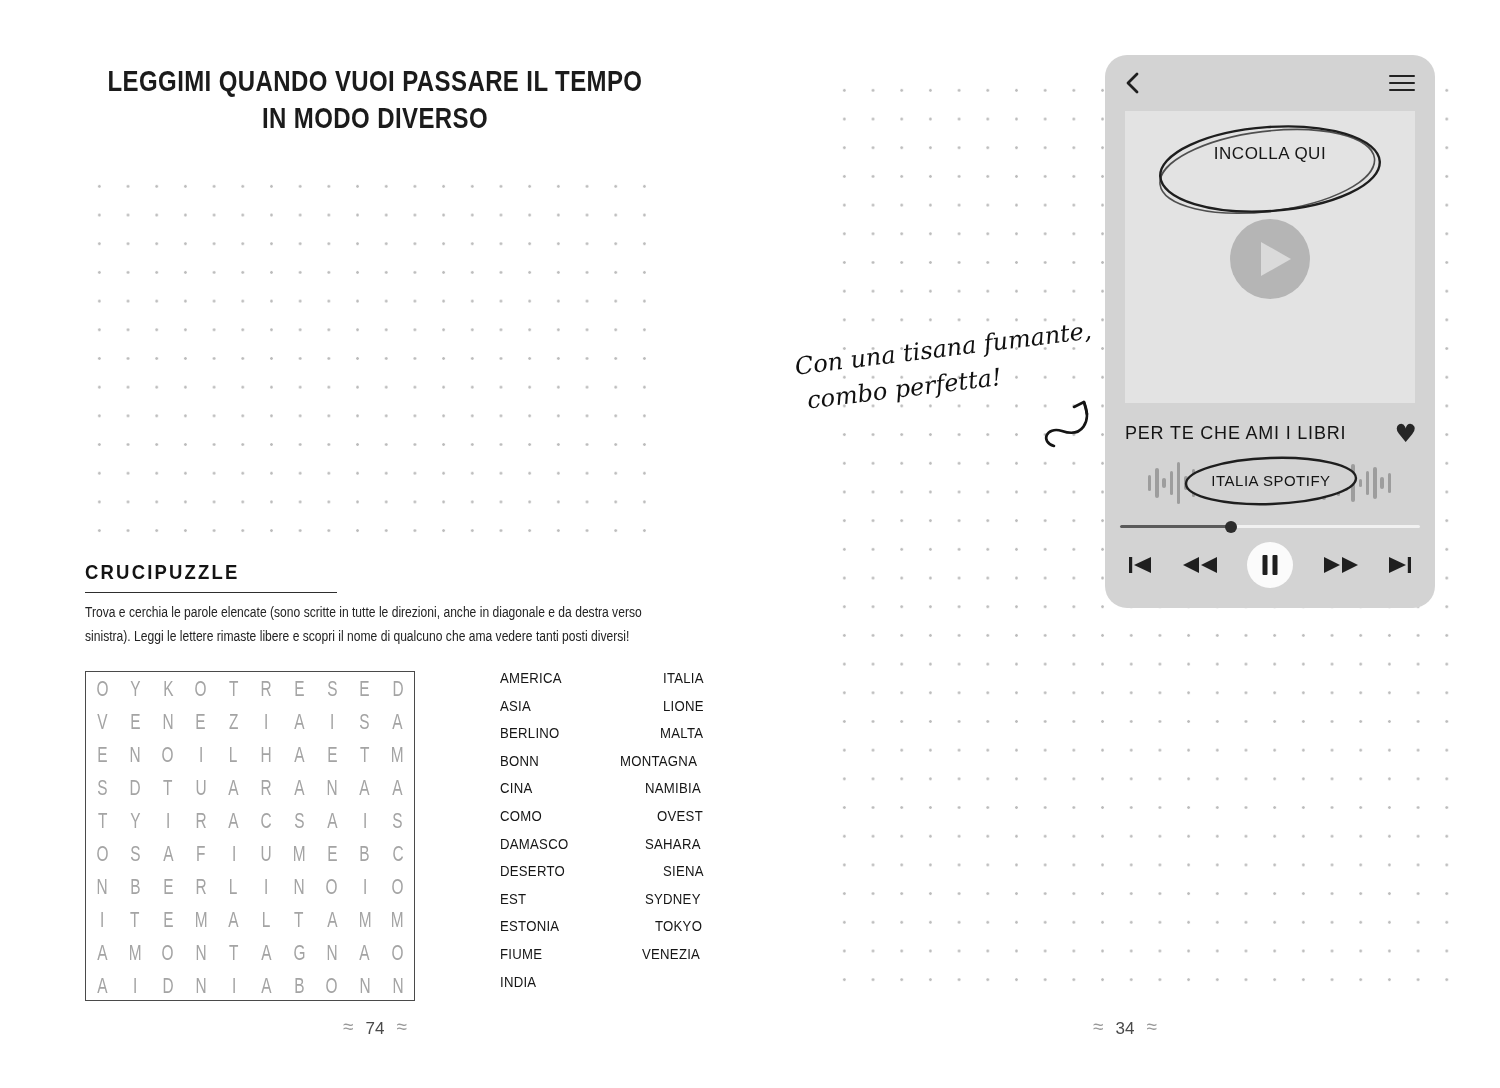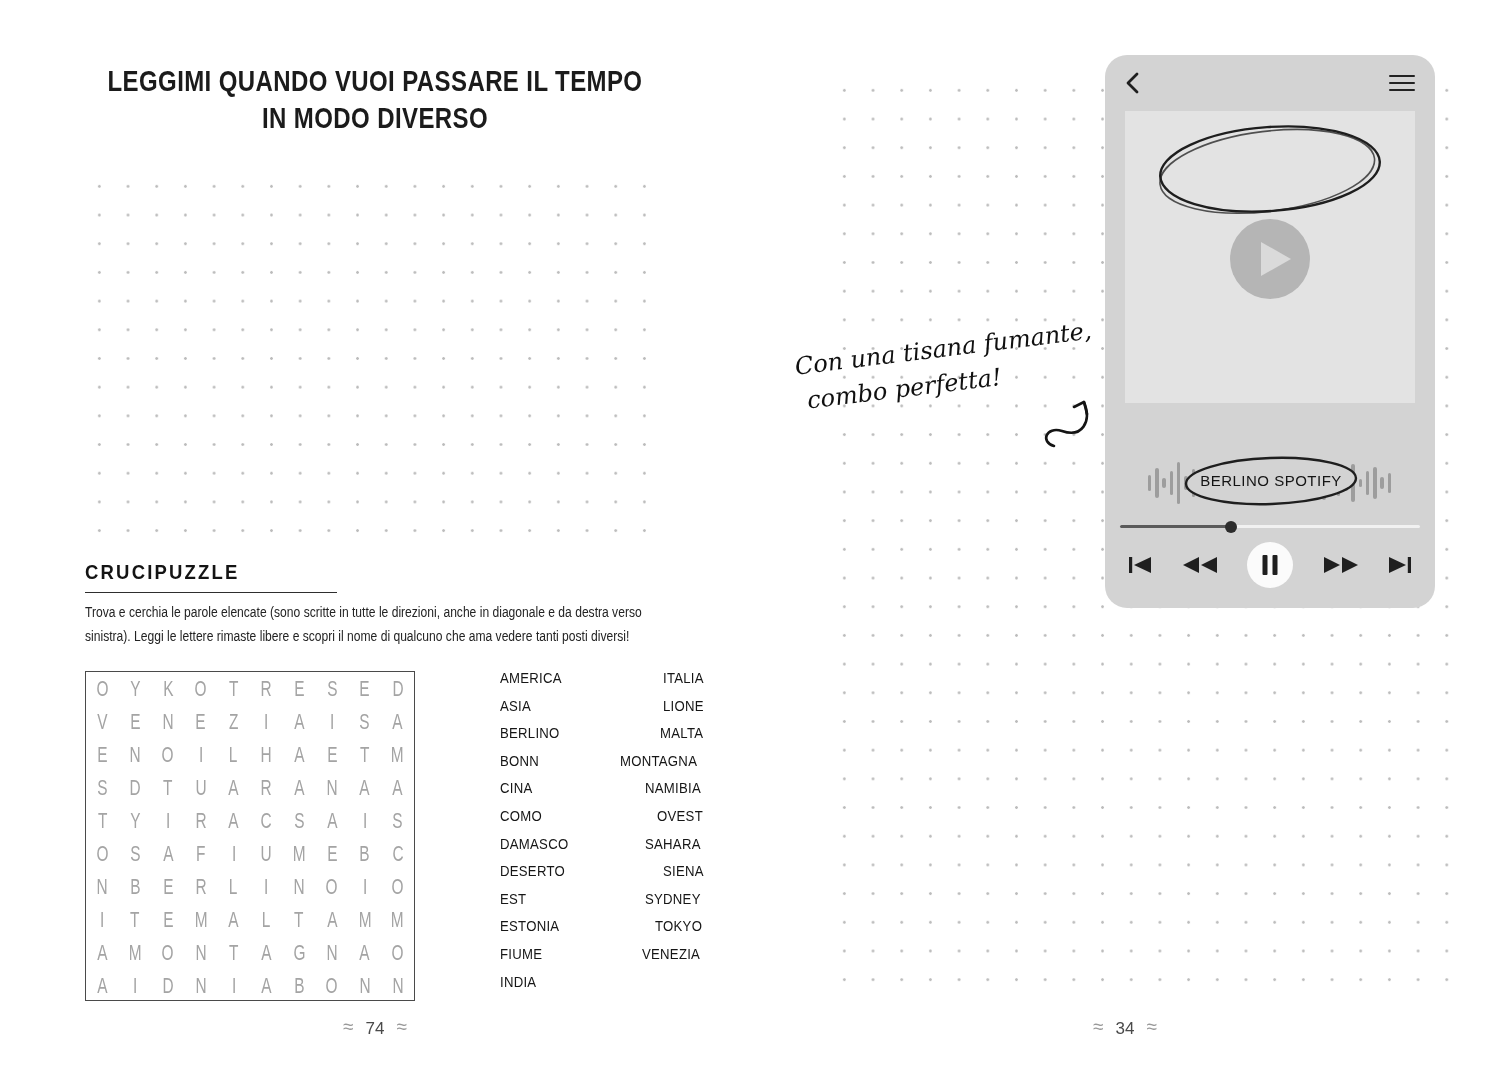--- a/index.html
+++ b/index.html
@@ -482,27 +482,32 @@
         <div></div>
     </div>
   </div>
 
   <div class="album">
     <svg class="abs" style="left:28px;top:8px;" width="234" height="100" viewBox="0 0 234 100">
       <ellipse cx="117" cy="50" rx="110" ry="42" fill="none" stroke="#1e1e1e" stroke-width="2.4" transform="rotate(-4 117 50)"></ellipse>
       <ellipse cx="114" cy="52" rx="108" ry="40" fill="none" stroke="#1e1e1e" stroke-width="1.6" transform="rotate(-7 117 50)" opacity="0.75"></ellipse>
     </svg>
     <div class="cover-note-text">
+      <div>INCOLLA QUI</div>
     </div>
     <svg class="play-svg" width="84" height="84" viewBox="0 0 84 84">
       <circle cx="42" cy="42" r="40" fill="#b5b5b5"></circle>
       <polygon points="33,25 63,42 33,59" fill="#dadada"></polygon>
     </svg>
   </div>
 
+  <div class="track-row">
+    <div class="track-title">PER TE CHE AMI I LIBRI</div>
+    <div class="heart">♥</div>
+  </div>
 
   <div class="waveform">
       <div class="wf-bar" style="height: 16px;"></div>
       <div class="wf-bar" style="height: 30px;"></div>
       <div class="wf-bar" style="height: 10px;"></div>
       <div class="wf-bar" style="height: 24px;"></div>
       <div class="wf-bar" style="height: 42px;"></div>
       <div class="wf-bar" style="height: 14px;"></div>
       <div class="wf-bar" style="height: 28px;"></div>
       <div class="wf-bar" style="height: 8px;"></div>
@@ -529,21 +534,21 @@
       <div class="wf-bar" style="height: 38px;"></div>
       <div class="wf-bar" style="height: 8px;"></div>
       <div class="wf-bar" style="height: 24px;"></div>
       <div class="wf-bar" style="height: 32px;"></div>
       <div class="wf-bar" style="height: 12px;"></div>
       <div class="wf-bar" style="height: 20px;"></div>
     </div>
   <svg class="code-ellipse" width="176" height="52" viewBox="0 0 176 52">
     <ellipse cx="88" cy="26" rx="85" ry="23" fill="#d3d3d3" stroke="#1e1e1e" stroke-width="2.4" transform="rotate(-2 88 26)"></ellipse>
   </svg>
-  <div class="code-label">BERLINO SPOTIFY</div>
+  <div class="code-label">ITALIA SPOTIFY</div>
 
   <div class="progress">
     <div class="progress-fill"></div>
     <div class="progress-dot"></div>
   </div>
 
   <div class="controls">
     <svg class="ctl" width="26" height="22" viewBox="0 0 26 22">
       <rect x="2" y="3" width="3.2" height="16" fill="#1f1f1f"></rect>
       <polygon points="24,3 7,11 24,19" fill="#1f1f1f"></polygon>

